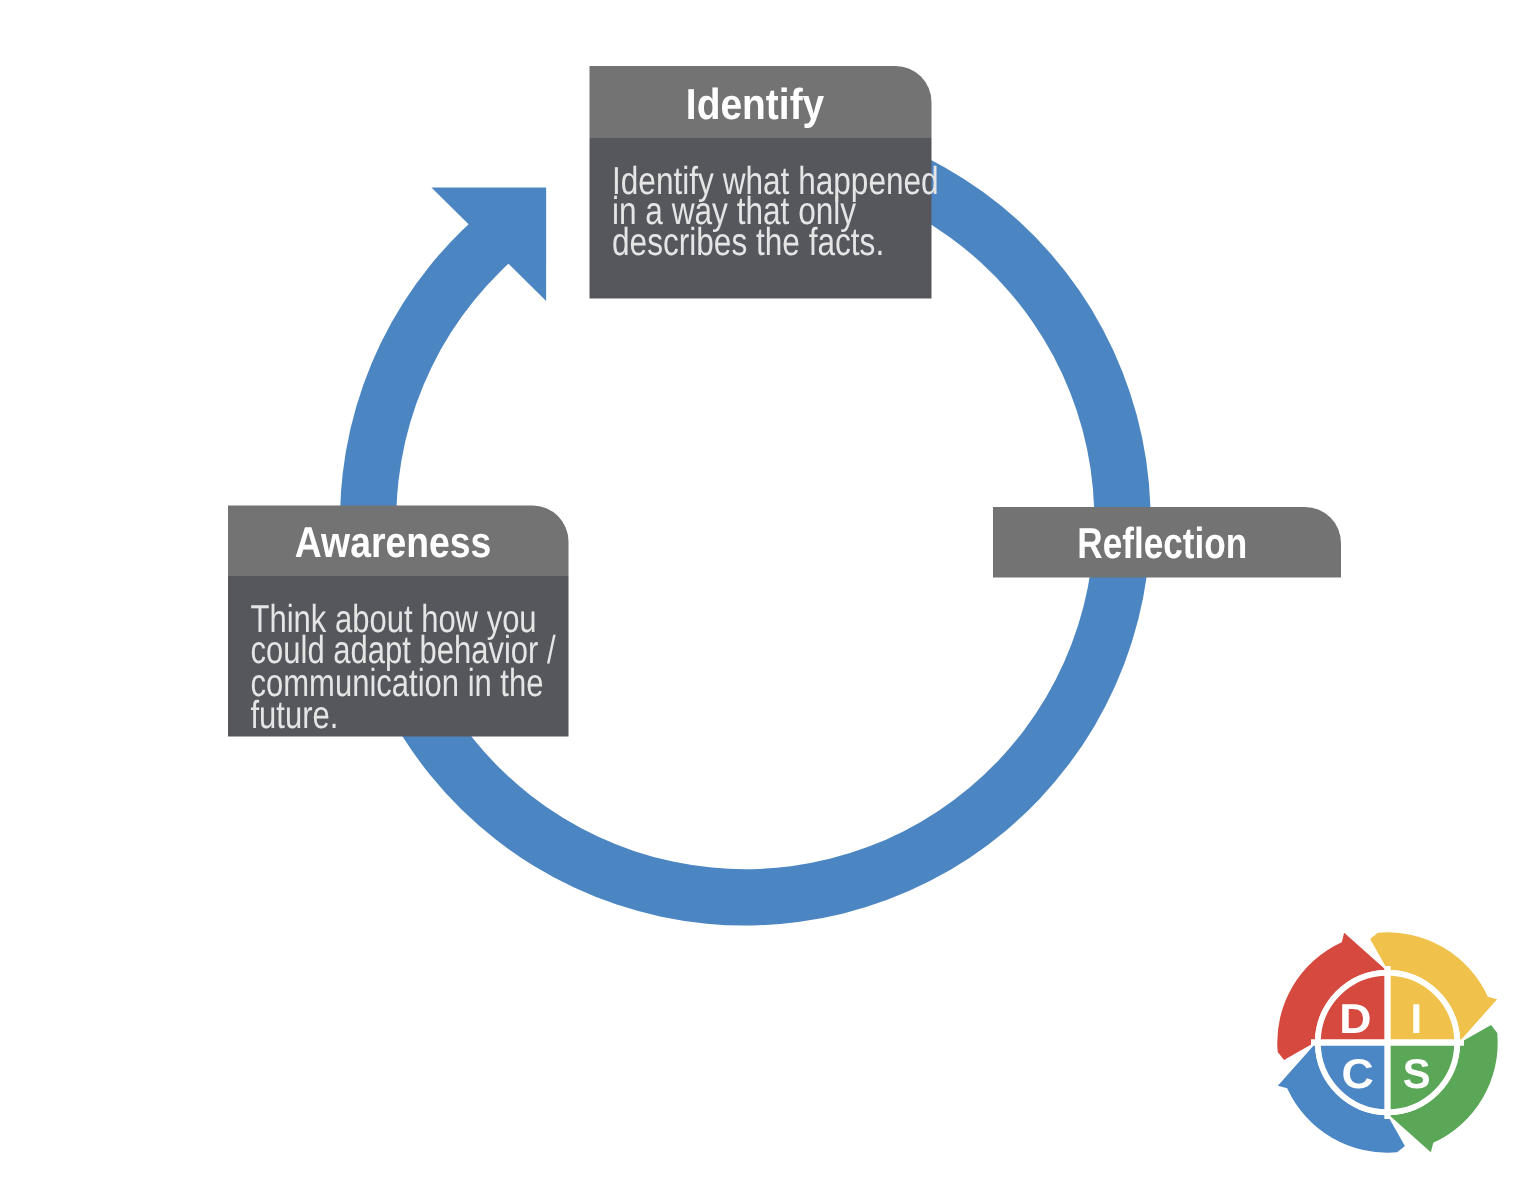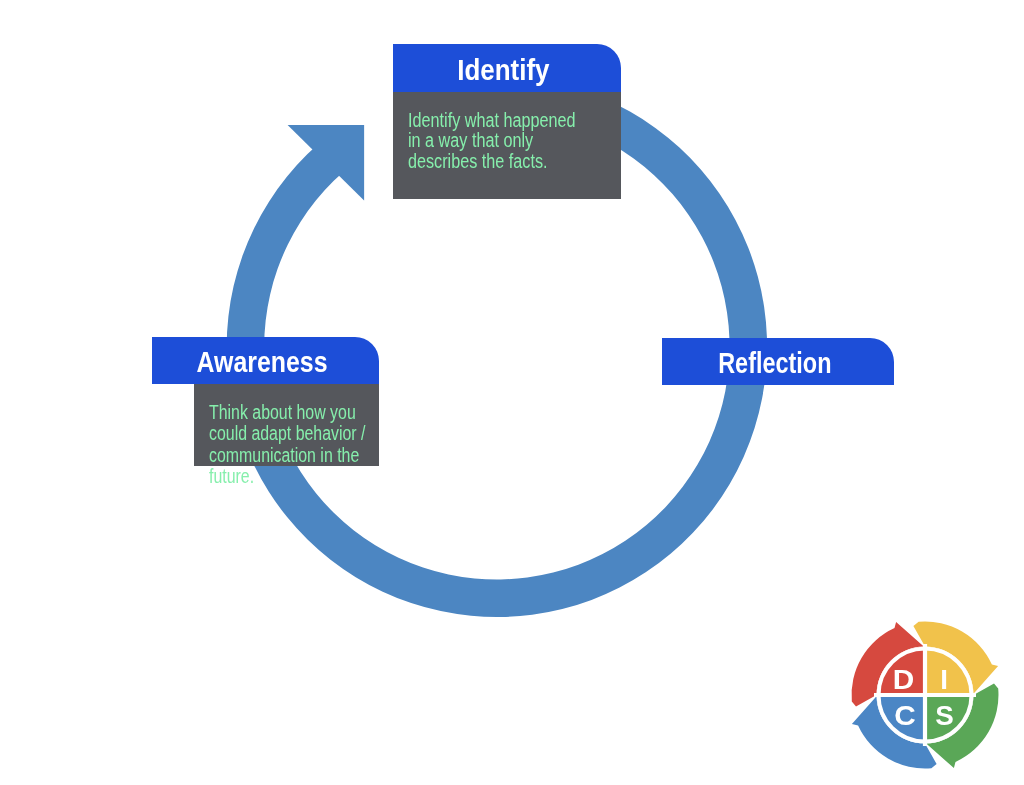--- a/index.html
+++ b/index.html
@@ -1,22 +1,22 @@
 <!DOCTYPE html>
 <html><head>
 <meta charset="utf-8">
 <style>
   html,body{margin:0;padding:0;background:#ffffff;width:1024px;height:785px;overflow:hidden;}
   body{font-family:"Liberation Sans",sans-serif;position:relative;}
   .box{position:absolute;}
-  .hdr{background:#1d4ed8;color:#fff;font-weight:bold;text-align:center;
+  .hdr{background:#737373;color:#fff;font-weight:bold;text-align:center;
        border-top-right-radius:24px;box-sizing:border-box;font-size:28.9px;
        padding-right:7px;}
   .hdr span{display:inline-block;}
-  .bod{background:#55575c;color:#86efac;box-sizing:border-box;font-size:20px;}
+  .bod{background:#55575c;color:#e5e5e5;box-sizing:border-box;font-size:26px;}
   .bod div{transform-origin:0 0;white-space:nowrap;}
   svg{position:absolute;left:0;top:0;}
 </style>
 </head>
 <body>
 <svg width="1024" height="785" viewBox="0 0 1024 785">
   <g fill="#4c86c2">
     <path d="M 543.8 80.7 A 270.2 270.2 0 1 1 330.5 133.9 L 353.6 163.4 A 232.7 232.7 0 1 0 537.3 117.6 Z"></path>
     <path d="M 287.6 125 L 364.1 125 L 364.1 200.6 Z"></path>
   </g>
@@ -43,20 +43,20 @@
 
 <div class="box" style="left:393.1px;top:44.3px;width:228px;">
   <div class="hdr" style="height:47.3px;line-height:47.3px;padding-top:3px;"><span style="transform:scaleX(0.898);">Identify</span></div>
   <div class="bod" style="height:107.2px;padding:18.4px 0 0 14.6px;line-height:20.3px;">
     <div style="transform:scaleX(0.81);">Identify what happened<br>in a way that only<br>describes the facts.</div>
   </div>
 </div>
 
 <div class="box" style="left:152px;top:336.5px;width:227px;">
   <div class="hdr" style="height:47.8px;line-height:47.8px;padding-top:2px;"><span style="transform:scaleX(0.861);">Awareness</span></div>
-  <div class="bod" style="height:82px;padding:17.5px 0 0 14.6px;line-height:21.5px;margin-left:42px;">
+  <div class="bod" style="height:107px;padding:17.5px 0 0 14.6px;line-height:21.5px;">
     <div style="transform:scaleX(0.795);">Think about how you<br>could adapt behavior /<br>communication in the<br>future.</div>
   </div>
 </div>
 
 <div class="box" style="left:620.9px;top:337.6px;width:232px;padding-left:41px;">
   <div class="hdr" style="height:47px;line-height:47px;padding-top:2px;"><span style="transform:scaleX(0.811);">Reflection</span></div>
 </div>
 
 </body></html>

